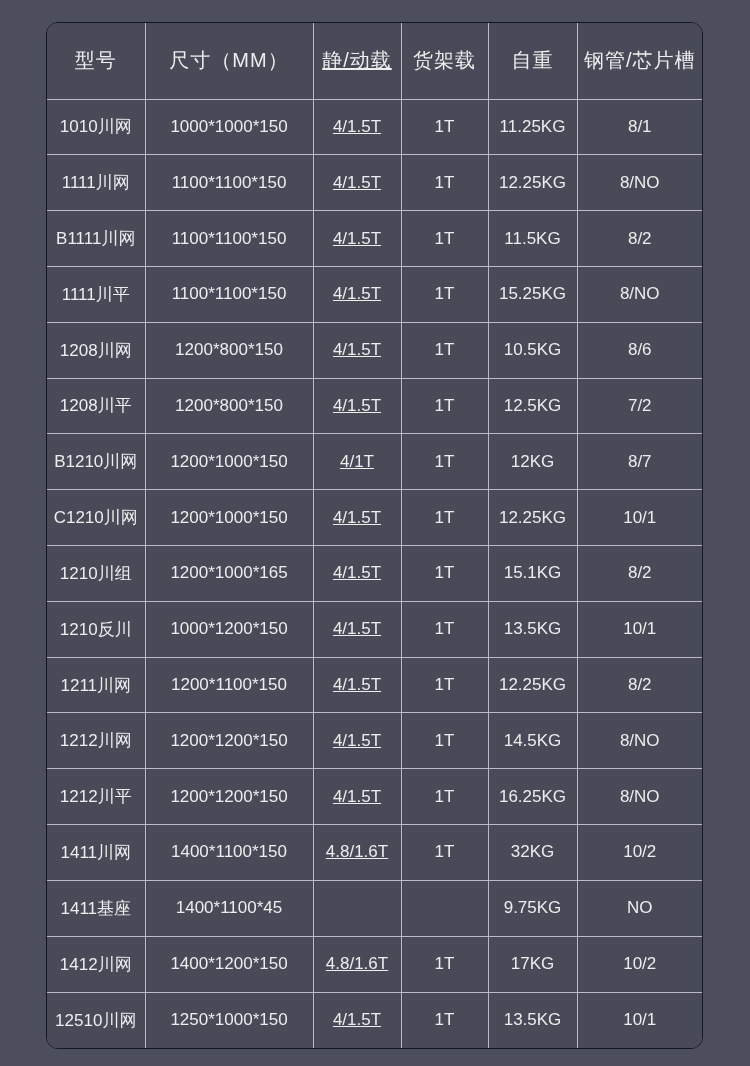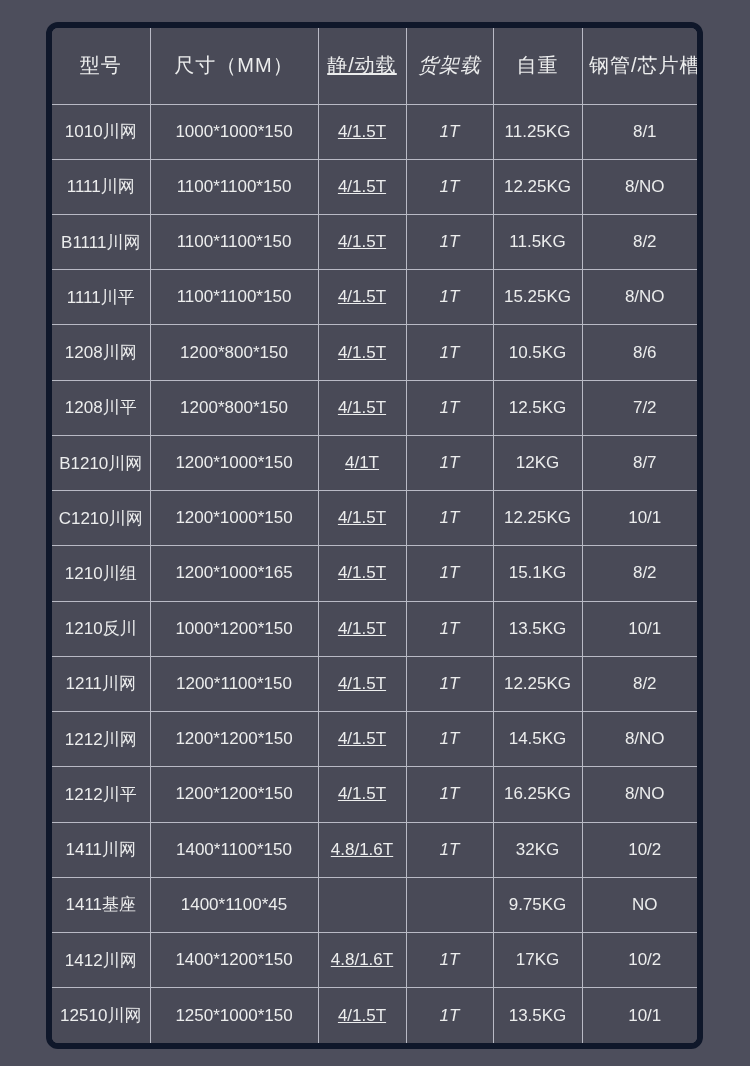--- a/index.html
+++ b/index.html
@@ -16,21 +16,21 @@
     overflow: hidden;
   }
 
   .spec-wrap {
     position: absolute;
     left: 46px;
     top: 22px;
     width: 657px;
     height: 1027px;
     box-sizing: border-box;
-    border: 6px solid #0f172a;
+    border: 1px solid #0f172a;
     border-radius: 12px;
     overflow: hidden;
     background: #494a57;
   }
 
   table.spec-table {
     width: 100%;
     height: 100%;
     border-collapse: collapse;
     table-layout: fixed;
@@ -66,21 +66,21 @@
 
   table.spec-table tbody td {
     height: 47.6px;
     font-size: 17px;
     font-weight: normal;
   }
 
   td.c-model, th.c-model { width: 98px; }
   td.c-size,  th.c-size  { width: 168px; }
   td.c-load,  th.c-load  { width: 88px; text-decoration: underline; }
-  td.c-rack,  th.c-rack  { width: 87px; font-style: italic; }
+  td.c-rack,  th.c-rack  { width: 87px; }
   td.c-weight,th.c-weight{ width: 89px; }
   td.c-tube,  th.c-tube  { width: 125px; }
 
   td.c-model { font-size: 17px; }
   td.c-size  { font-size: 17px; }
 </style>
 </head>
 <body>
 
 <div class="spec-wrap">

